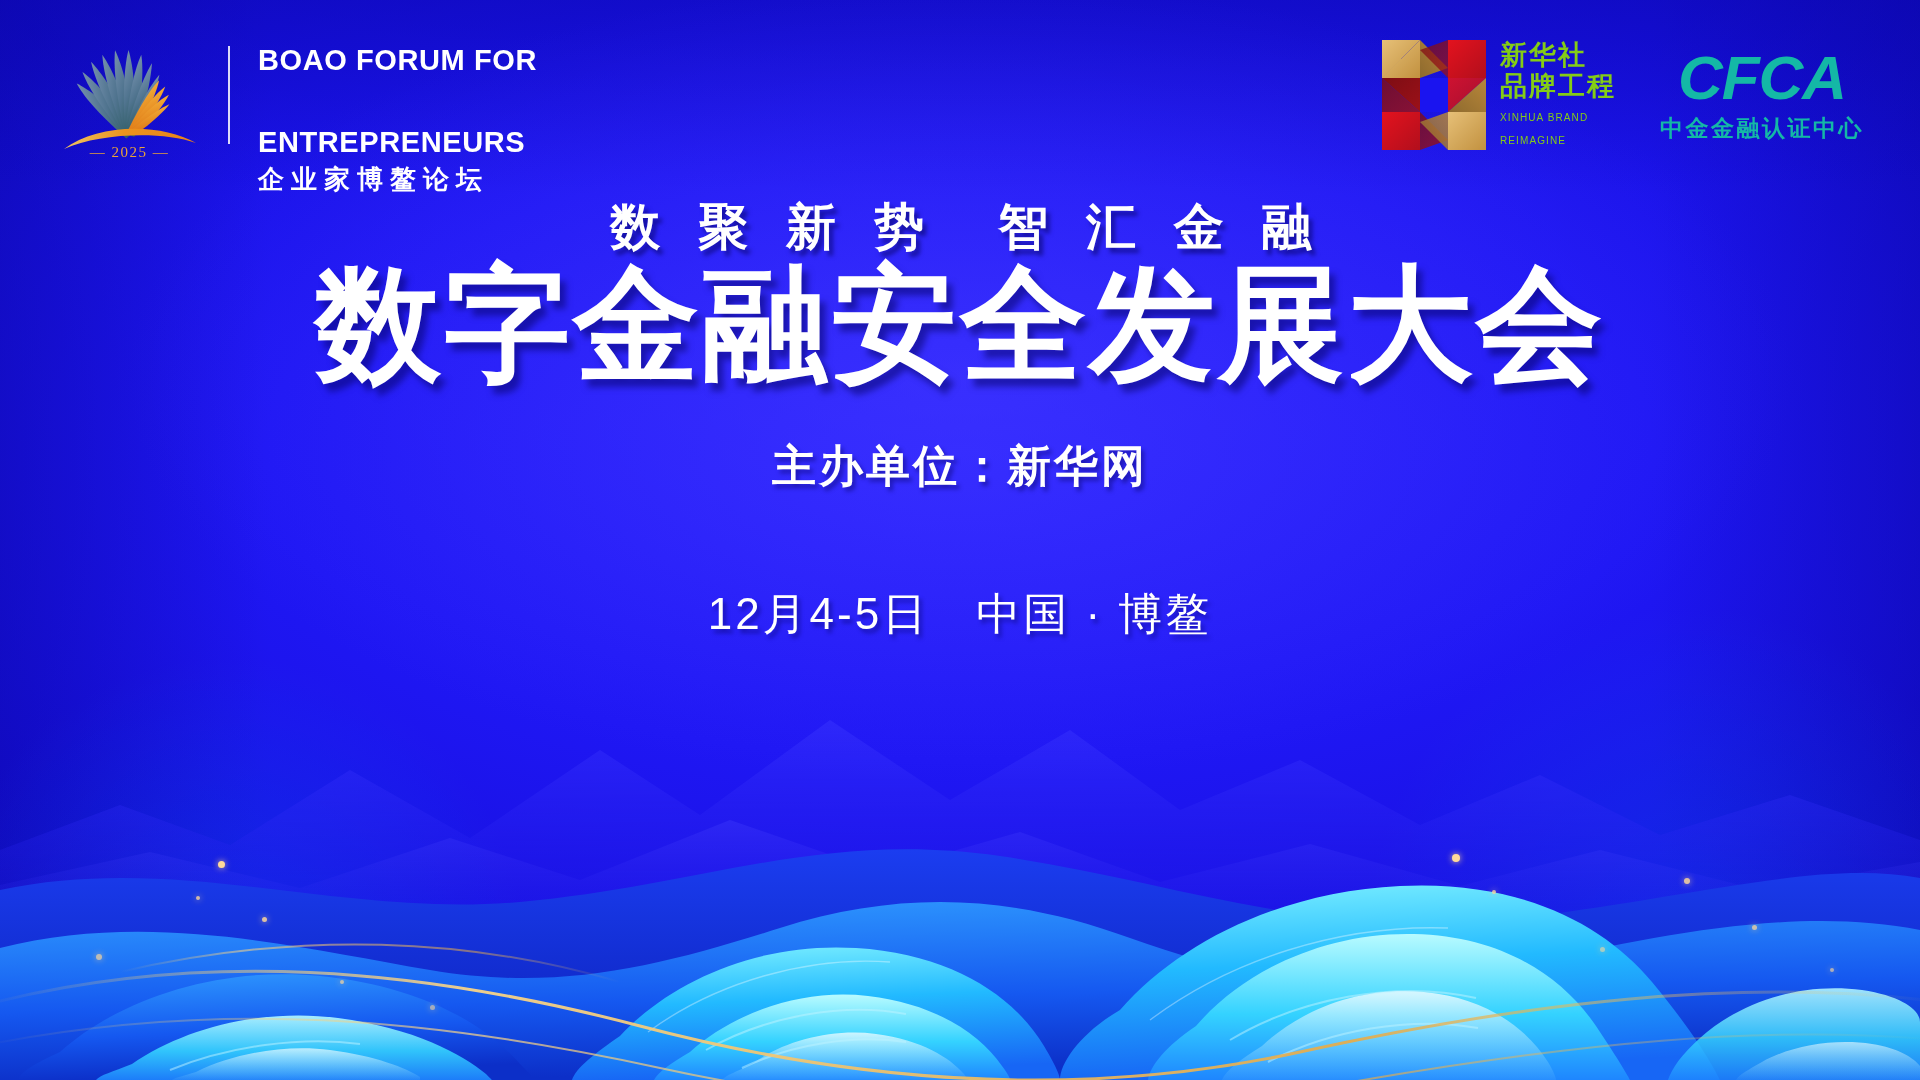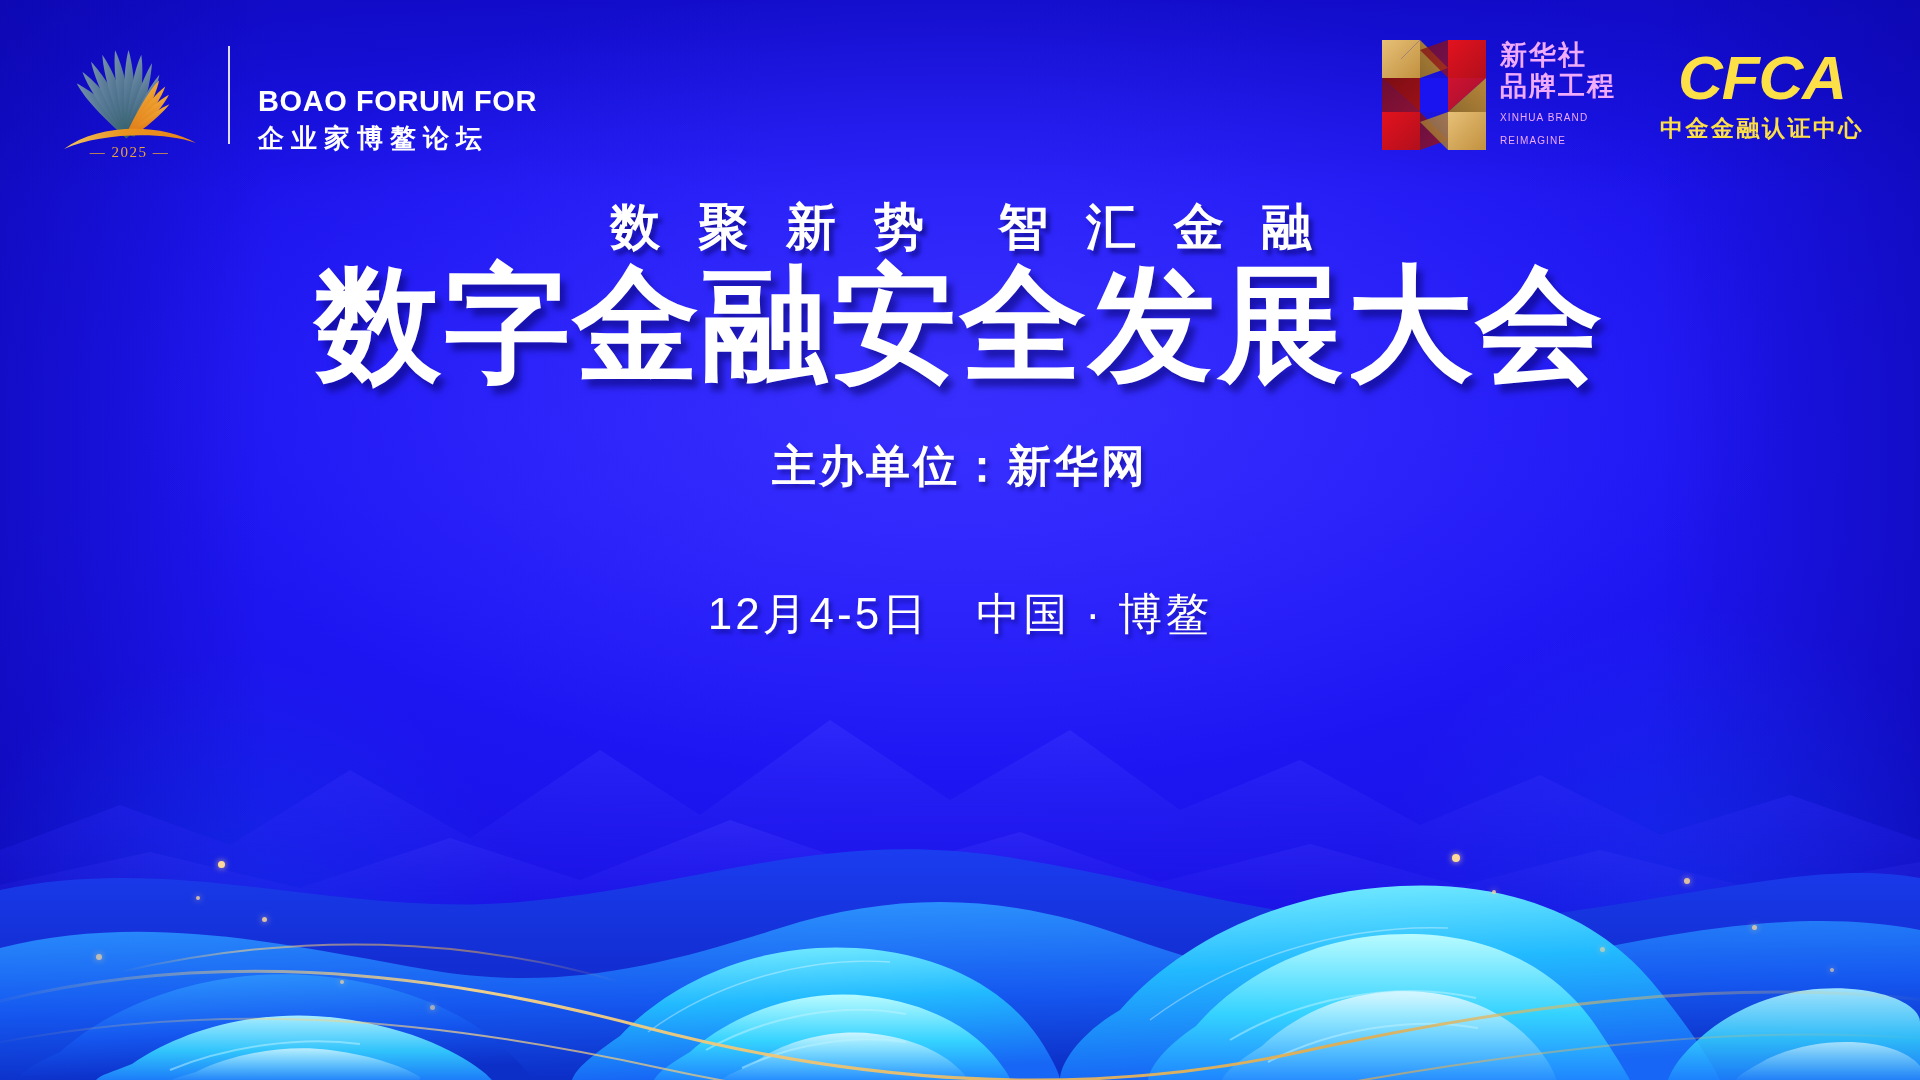--- a/index.html
+++ b/index.html
@@ -60,26 +60,26 @@
     font-weight:bold;font-size:29px;line-height:34px;letter-spacing:.6px;margin-top:48px;
   }
   .bfe-cn{
     font-size:26px;line-height:34px;font-weight:bold;letter-spacing:7px;margin-top:3px;
   }
 
   .brand-right{display:flex;align-items:center;gap:44px;}
   .xinhua{display:flex;align-items:center;gap:14px;}
   .xinhua-mark{width:104px;height:110px;flex:none;}
   .xinhua-mark svg{display:block;width:100%;height:100%;}
-  .xinhua-text{color:#f0abfc;line-height:1;}
+  .xinhua-text{color:#84cc16;line-height:1;}
   .xh-cn1,.xh-cn2{font-size:27px;font-weight:bold;letter-spacing:2px;line-height:31px;}
   .xh-en1,.xh-en2{font-size:10px;letter-spacing:1.1px;line-height:21px;margin-top:2px;}
   .xh-en1{margin-top:5px;}
 
-  .cfca{color:#fde047;text-align:center;}
+  .cfca{color:#14b8a6;text-align:center;}
   .cfca-logo{
     font-size:62px;font-weight:bold;font-style:italic;letter-spacing:-1px;line-height:62px;
     font-family:"Liberation Sans","DejaVu Sans",sans-serif;
   }
   .cfca-cn{font-size:23px;font-weight:bold;letter-spacing:2.5px;margin-top:4px;}
 
   
   .main{
     position:absolute; top:196px; left:0; right:0;
     text-align:center; color:#fff;
@@ -215,20 +215,21 @@
 
           <path d="M6,118 C40,92 104,92 138,112 C104,100 42,102 6,118 Z" fill="url(#arcGold)"></path>
         </svg>
         <div class="bfe-year">— 2025 —</div>
       </div>
 
       <div class="divider-v"></div>
 
       <div class="bfe-text">
         <div class="bfe-en1">BOAO FORUM FOR</div>
+        <div class="bfe-en2">ENTREPRENEURS</div>
         <div class="bfe-cn">企业家博鳌论坛</div>
       </div>
     </div>
 
     <div class="brand-right">
 
       <div class="xinhua">
         <div class="xinhua-mark">
           <svg viewBox="0 0 104 110">
             <defs>

